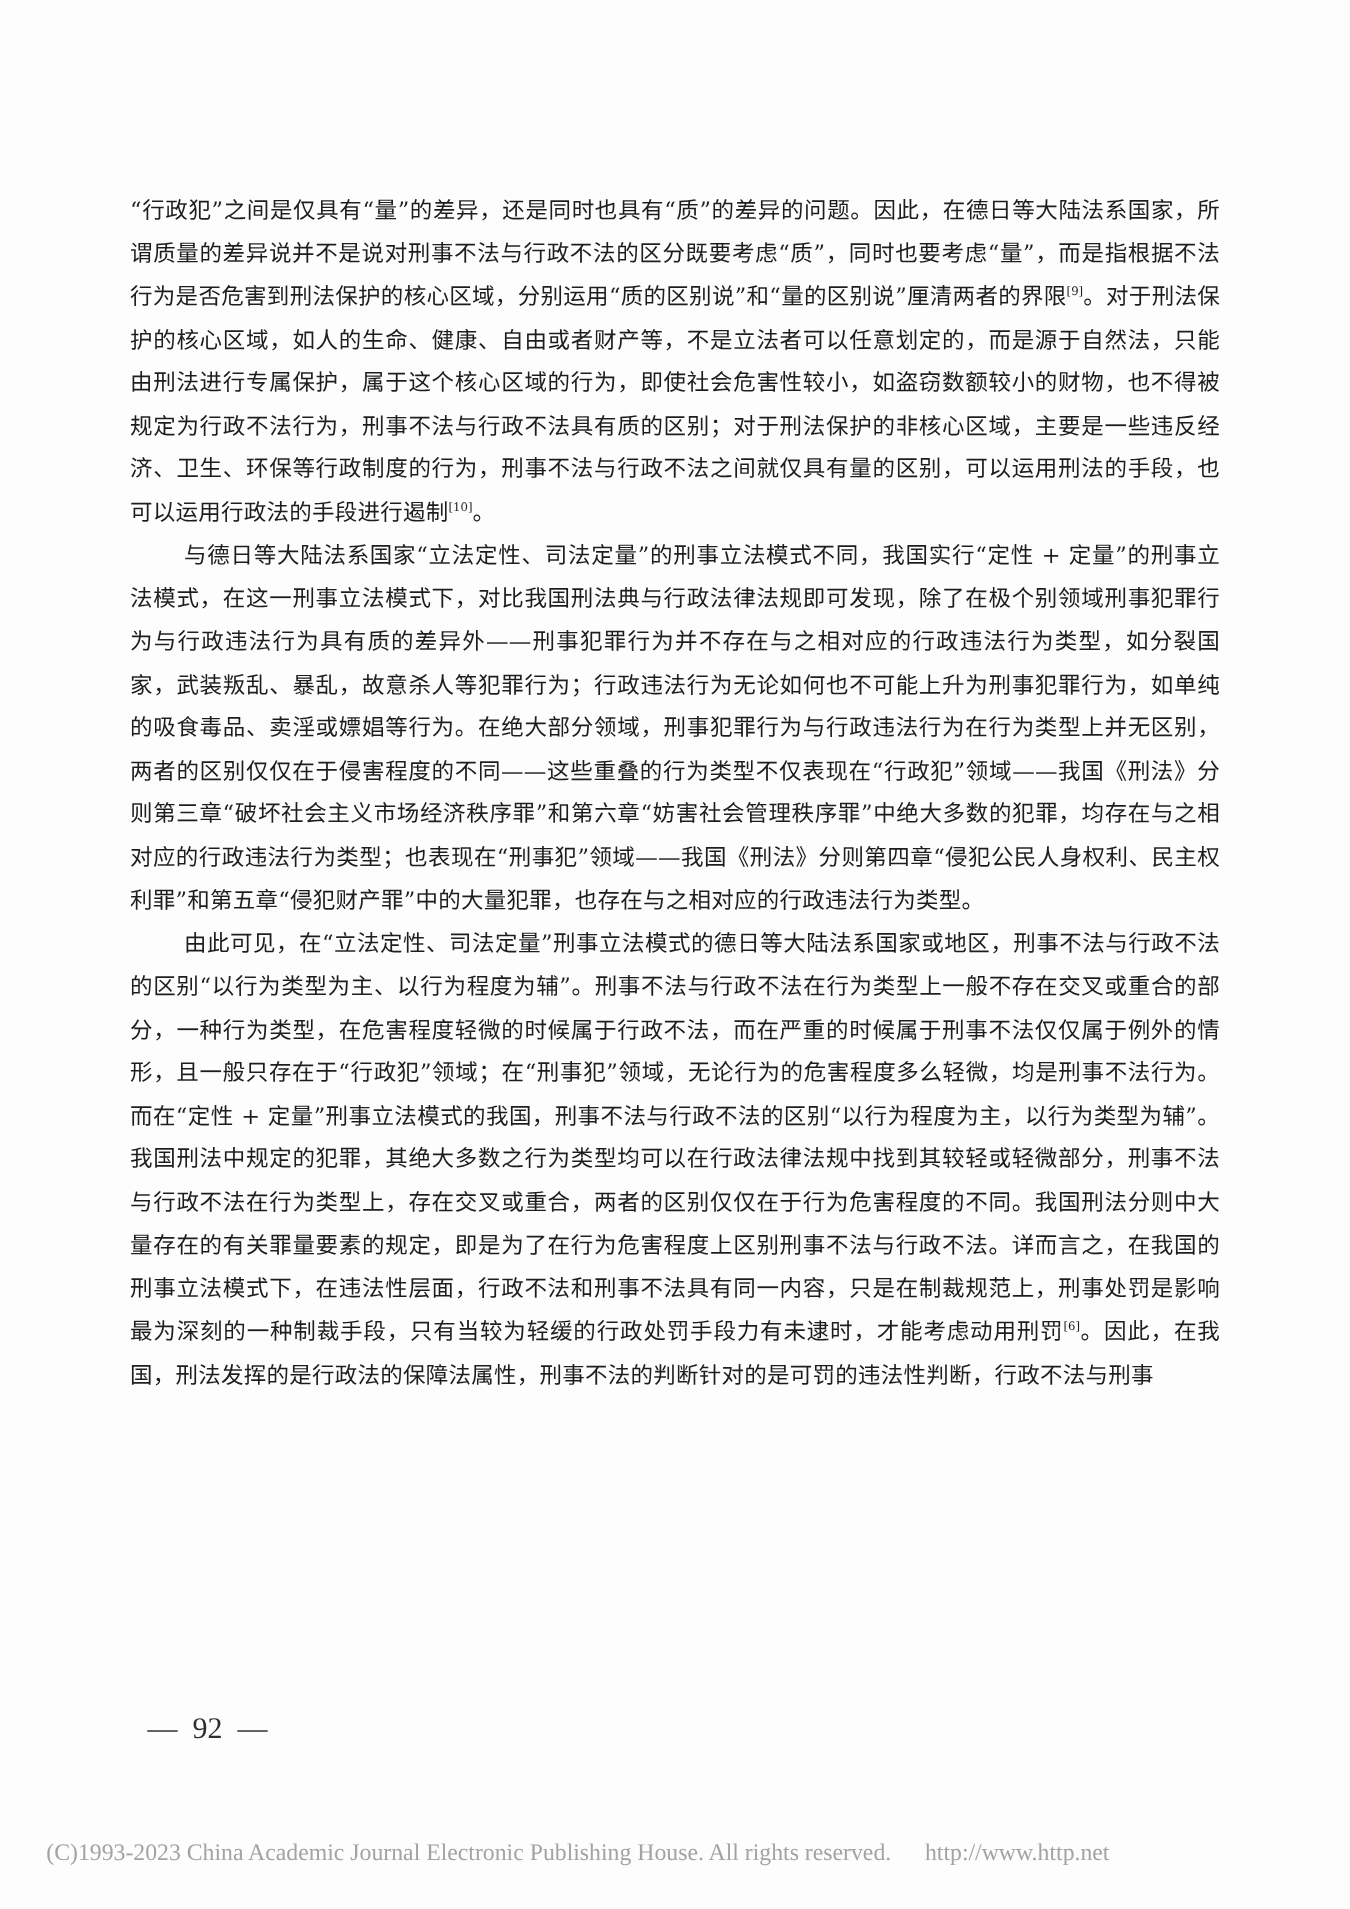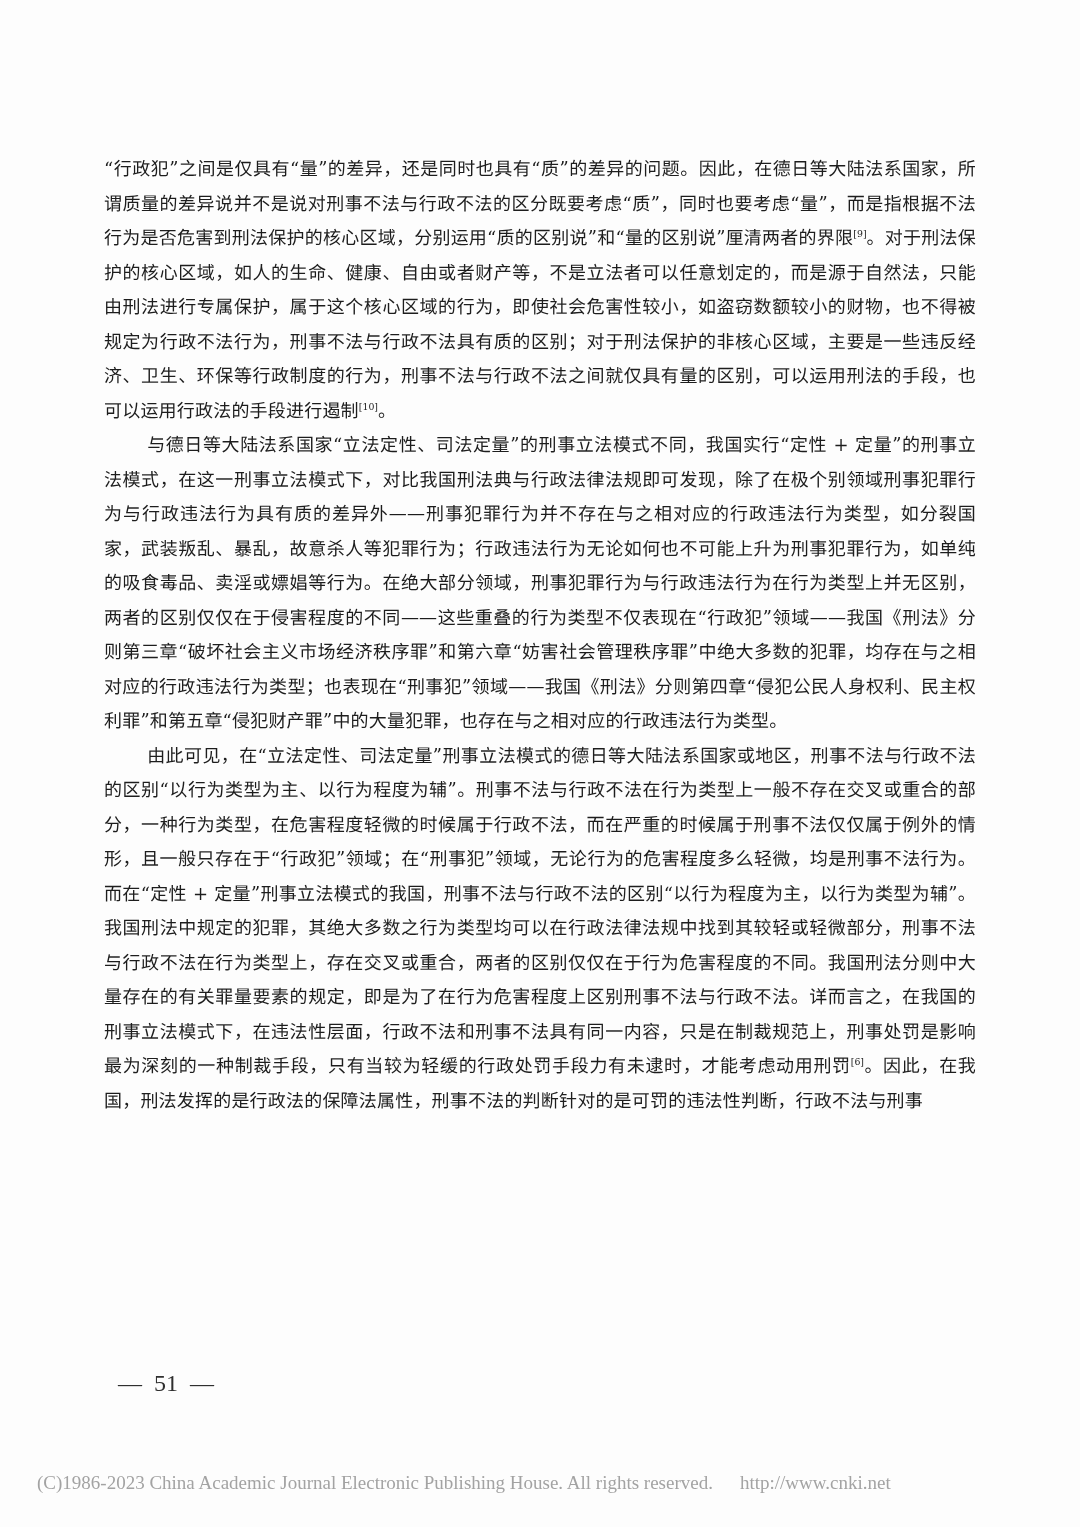--- a/index.html
+++ b/index.html
@@ -70,19 +70,19 @@
 <body>
 
 <div class="page">
 
   <div class="article">
       <p class="">“行政犯”之间是仅具有“量”的差异，还是同时也具有“质”的差异的问题。因此，在德日等大陆法系国家，所谓质量的差异说并不是说对刑事不法与行政不法的区分既要考虑“质”，同时也要考虑“量”，而是指根据不法行为是否危害到刑法保护的核心区域，分别运用“质的区别说”和“量的区别说”厘清两者的界限<sup>[9]</sup>。对于刑法保护的核心区域，如人的生命、健康、自由或者财产等，不是立法者可以任意划定的，而是源于自然法，只能由刑法进行专属保护，属于这个核心区域的行为，即使社会危害性较小，如盗窃数额较小的财物，也不得被规定为行政不法行为，刑事不法与行政不法具有质的区别；对于刑法保护的非核心区域，主要是一些违反经济、卫生、环保等行政制度的行为，刑事不法与行政不法之间就仅具有量的区别，可以运用刑法的手段，也可以运用行政法的手段进行遏制<sup>[10]</sup>。</p>
       <p class="indent">与德日等大陆法系国家“立法定性、司法定量”的刑事立法模式不同，我国实行“定性 + 定量”的刑事立法模式，在这一刑事立法模式下，对比我国刑法典与行政法律法规即可发现，除了在极个别领域刑事犯罪行为与行政违法行为具有质的差异外——刑事犯罪行为并不存在与之相对应的行政违法行为类型，如分裂国家，武装叛乱、暴乱，故意杀人等犯罪行为；行政违法行为无论如何也不可能上升为刑事犯罪行为，如单纯的吸食毒品、卖淫或嫖娼等行为。在绝大部分领域，刑事犯罪行为与行政违法行为在行为类型上并无区别，两者的区别仅仅在于侵害程度的不同——这些重叠的行为类型不仅表现在“行政犯”领域——我国《刑法》分则第三章“破坏社会主义市场经济秩序罪”和第六章“妨害社会管理秩序罪”中绝大多数的犯罪，均存在与之相对应的行政违法行为类型；也表现在“刑事犯”领域——我国《刑法》分则第四章“侵犯公民人身权利、民主权利罪”和第五章“侵犯财产罪”中的大量犯罪，也存在与之相对应的行政违法行为类型。</p>
       <p class="indent">由此可见，在“立法定性、司法定量”刑事立法模式的德日等大陆法系国家或地区，刑事不法与行政不法的区别“以行为类型为主、以行为程度为辅”。刑事不法与行政不法在行为类型上一般不存在交叉或重合的部分，一种行为类型，在危害程度轻微的时候属于行政不法，而在严重的时候属于刑事不法仅仅属于例外的情形，且一般只存在于“行政犯”领域；在“刑事犯”领域，无论行为的危害程度多么轻微，均是刑事不法行为。而在“定性 + 定量”刑事立法模式的我国，刑事不法与行政不法的区别“以行为程度为主，以行为类型为辅”。我国刑法中规定的犯罪，其绝大多数之行为类型均可以在行政法律法规中找到其较轻或轻微部分，刑事不法与行政不法在行为类型上，存在交叉或重合，两者的区别仅仅在于行为危害程度的不同。我国刑法分则中大量存在的有关罪量要素的规定，即是为了在行为危害程度上区别刑事不法与行政不法。详而言之，在我国的刑事立法模式下，在违法性层面，行政不法和刑事不法具有同一内容，只是在制裁规范上，刑事处罚是影响最为深刻的一种制裁手段，只有当较为轻缓的行政处罚手段力有未逮时，才能考虑动用刑罚<sup>[6]</sup>。因此，在我国，刑法发挥的是行政法的保障法属性，刑事不法的判断针对的是可罚的违法性判断，行政不法与刑事</p>
     </div>
 
-  <div class="page-number">—  51  —</div>
+  <div class="page-number">—  92  —</div>
 
   <div class="footer">
-    <span>(C)1986-2023 China Academic Journal Electronic Publishing House. All rights reserved.</span><span class="url">http://www.cnki.net</span>
+    <span>(C)1993-2023 China Academic Journal Electronic Publishing House. All rights reserved.</span><span class="url">http://www.http.net</span>
   </div>
 
 </div>
 
 </body></html>

